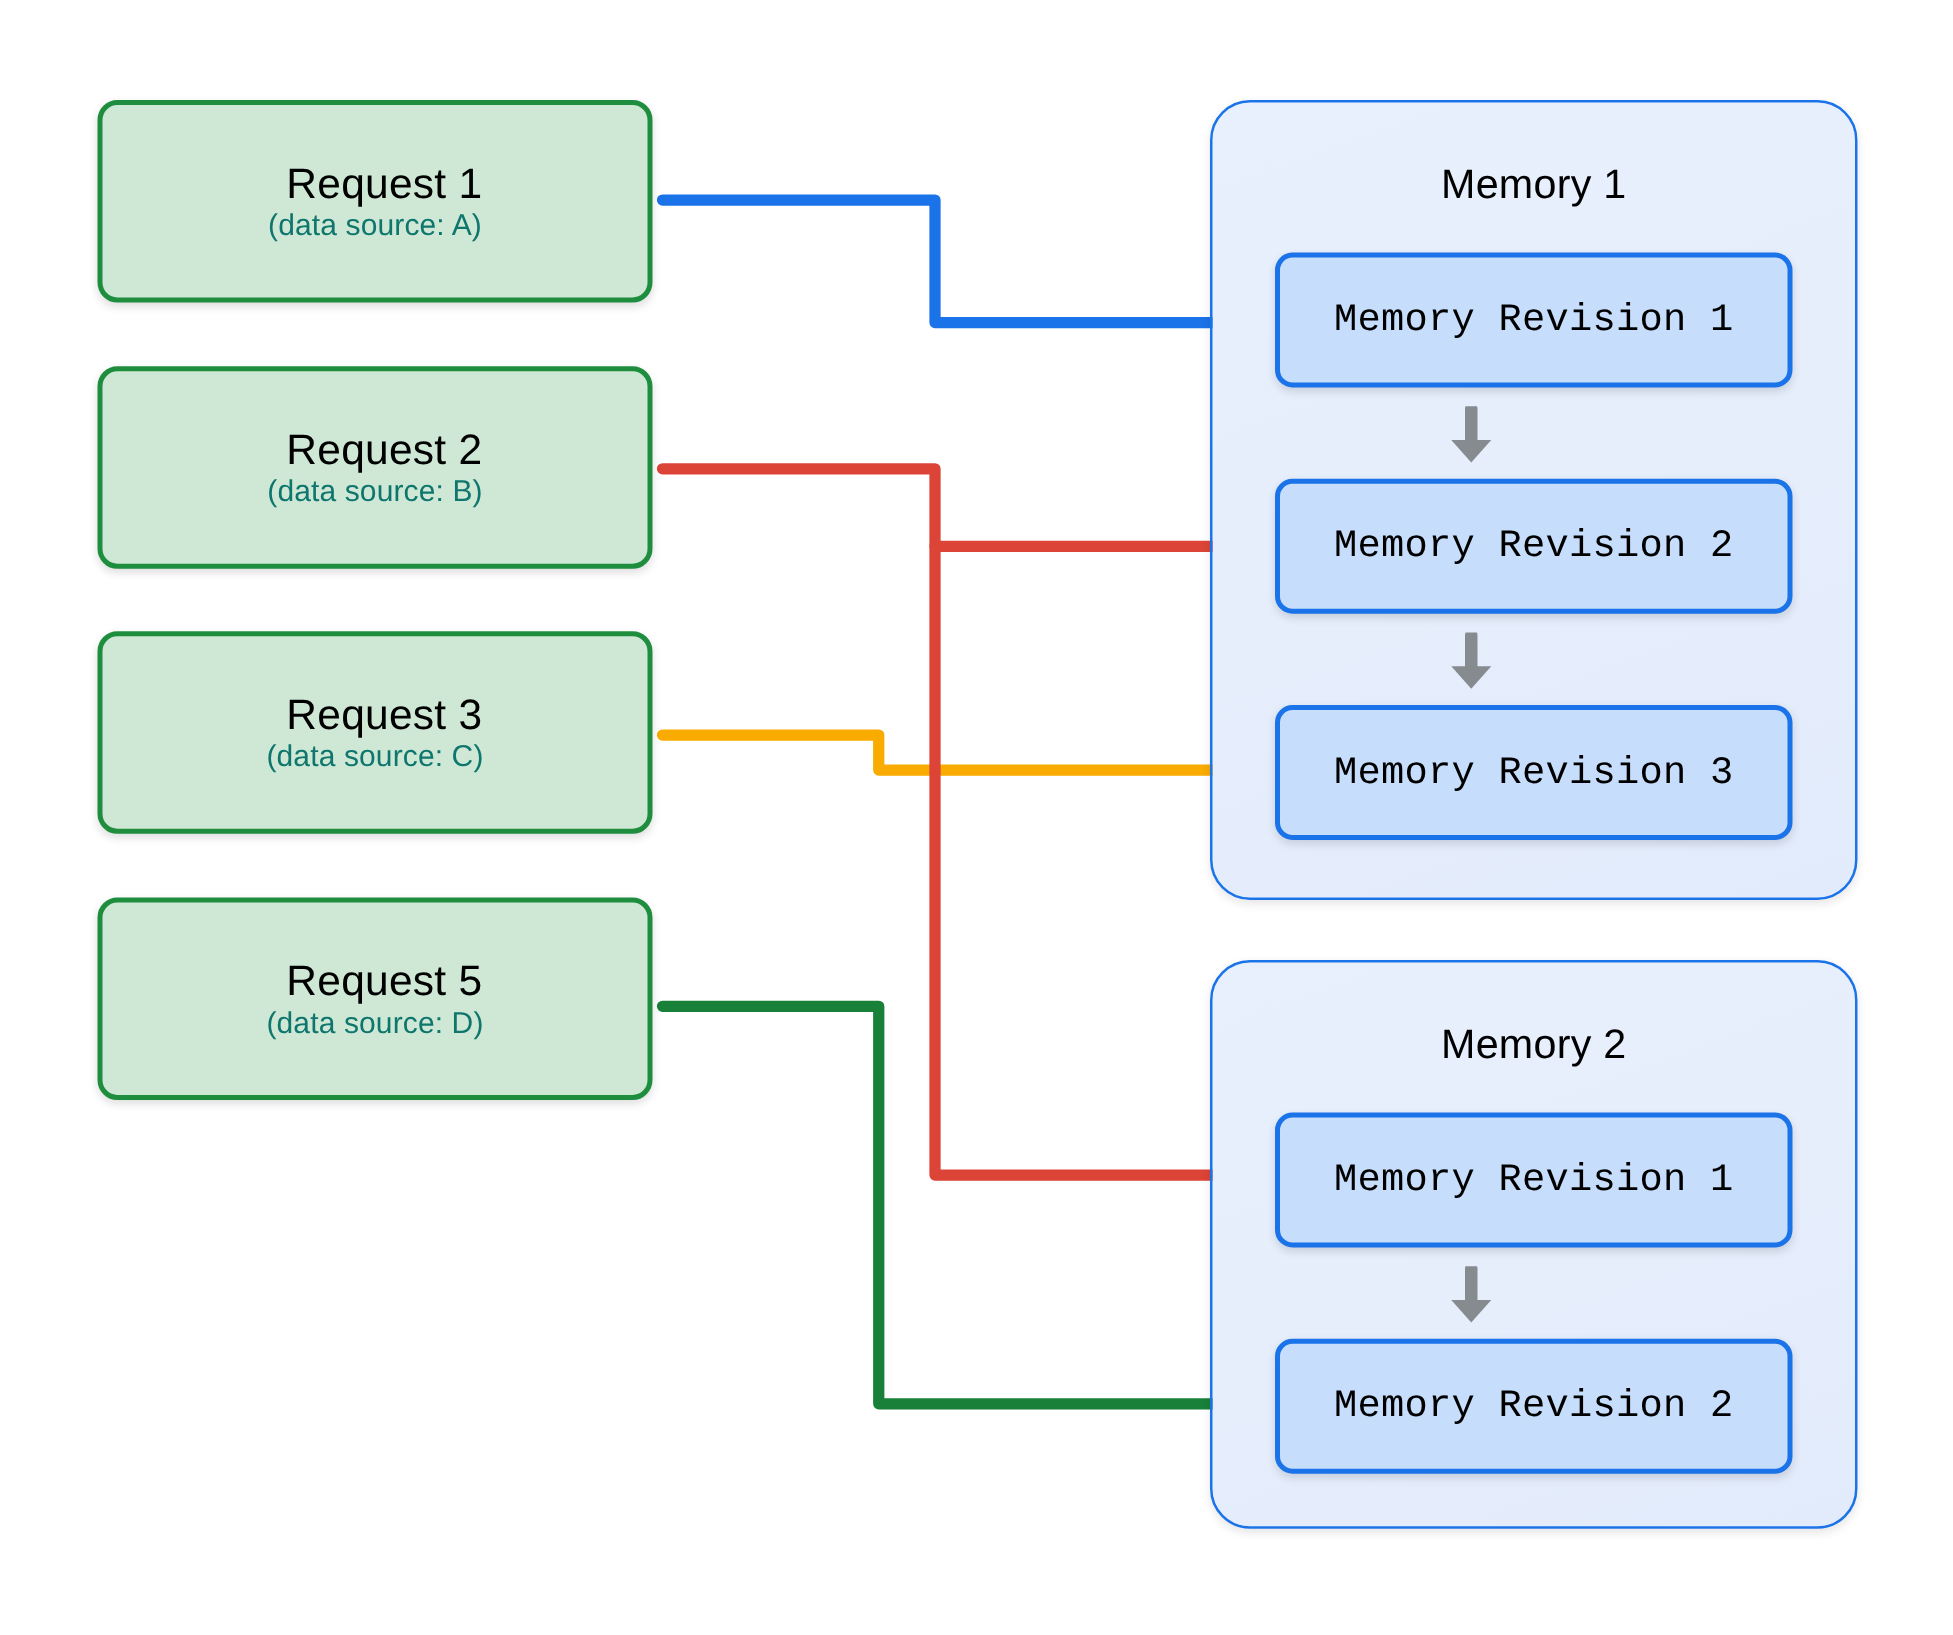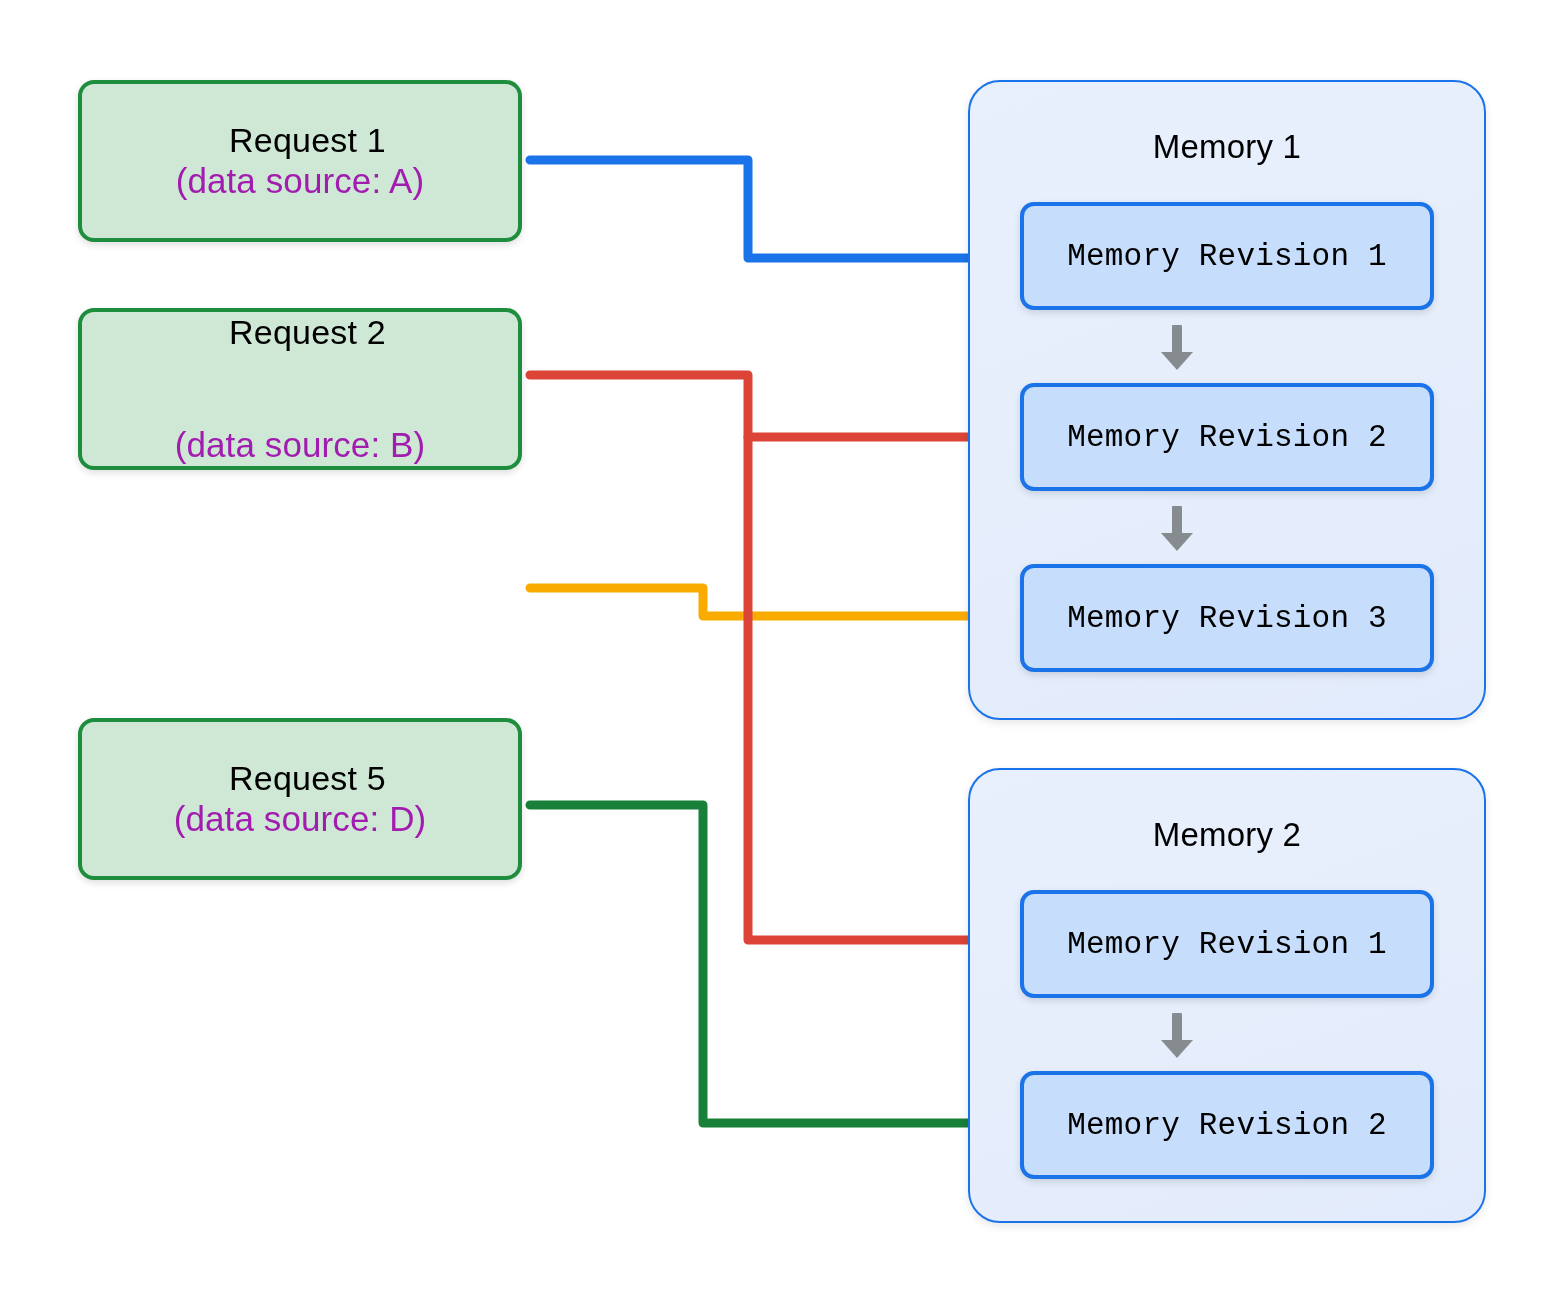--- a/index.html
+++ b/index.html
@@ -37,24 +37,24 @@
     z-index: 2;
   }
   .request-title {
     font-size: 34px;
     line-height: 1.18;
     letter-spacing: 0.2px;
     color: #000000;
     margin-left: 15px;
   }
   .request-sub {
-    font-size: 35px;
+    font-size: 24px;
     line-height: 1.2;
     letter-spacing: 0.1px;
-    color: #a21caf;
+    color: #0f766e;
   }
 
   
   .memory-container {
     position: absolute;
     left: 968px;
     width: 518px;
     box-sizing: border-box;
     background: linear-gradient(160deg, #E8F0FE 0%, #E6EEFC 55%, #E2EBFB 100%);
     border: 2.5px solid #1A73E8;
@@ -139,25 +139,29 @@
       <path d="M 978 419 L 1006 437 L 978 455" stroke="#DB4437" stroke-width="9"></path>
       <path d="M 978 922 L 1006 940 L 978 958" stroke="#DB4437" stroke-width="9"></path>
     </g>
   </svg>
 
   <div class="request-box" style="top:80px;">
     <div class="request-title">Request 1</div>
     <div class="request-sub">(data source: A)</div>
   </div>
 
-  <div class="request-box" style="top:308px;justify-content:space-between;">
+  <div class="request-box" style="top:293px;">
     <div class="request-title">Request 2</div>
     <div class="request-sub">(data source: B)</div>
   </div>
 
+  <div class="request-box" style="top:505px;">
+    <div class="request-title">Request 3</div>
+    <div class="request-sub">(data source: C)</div>
+  </div>
 
   <div class="request-box" style="top:718px;">
     <div class="request-title">Request 5</div>
     <div class="request-sub">(data source: D)</div>
   </div>
 
   <div class="memory-container" style="top:80px; height:640px;">
     <div class="memory-title" style="top:46px;">Memory 1</div>
 
     <div class="revision-box" style="top:120px;">Memory Revision 1</div>

